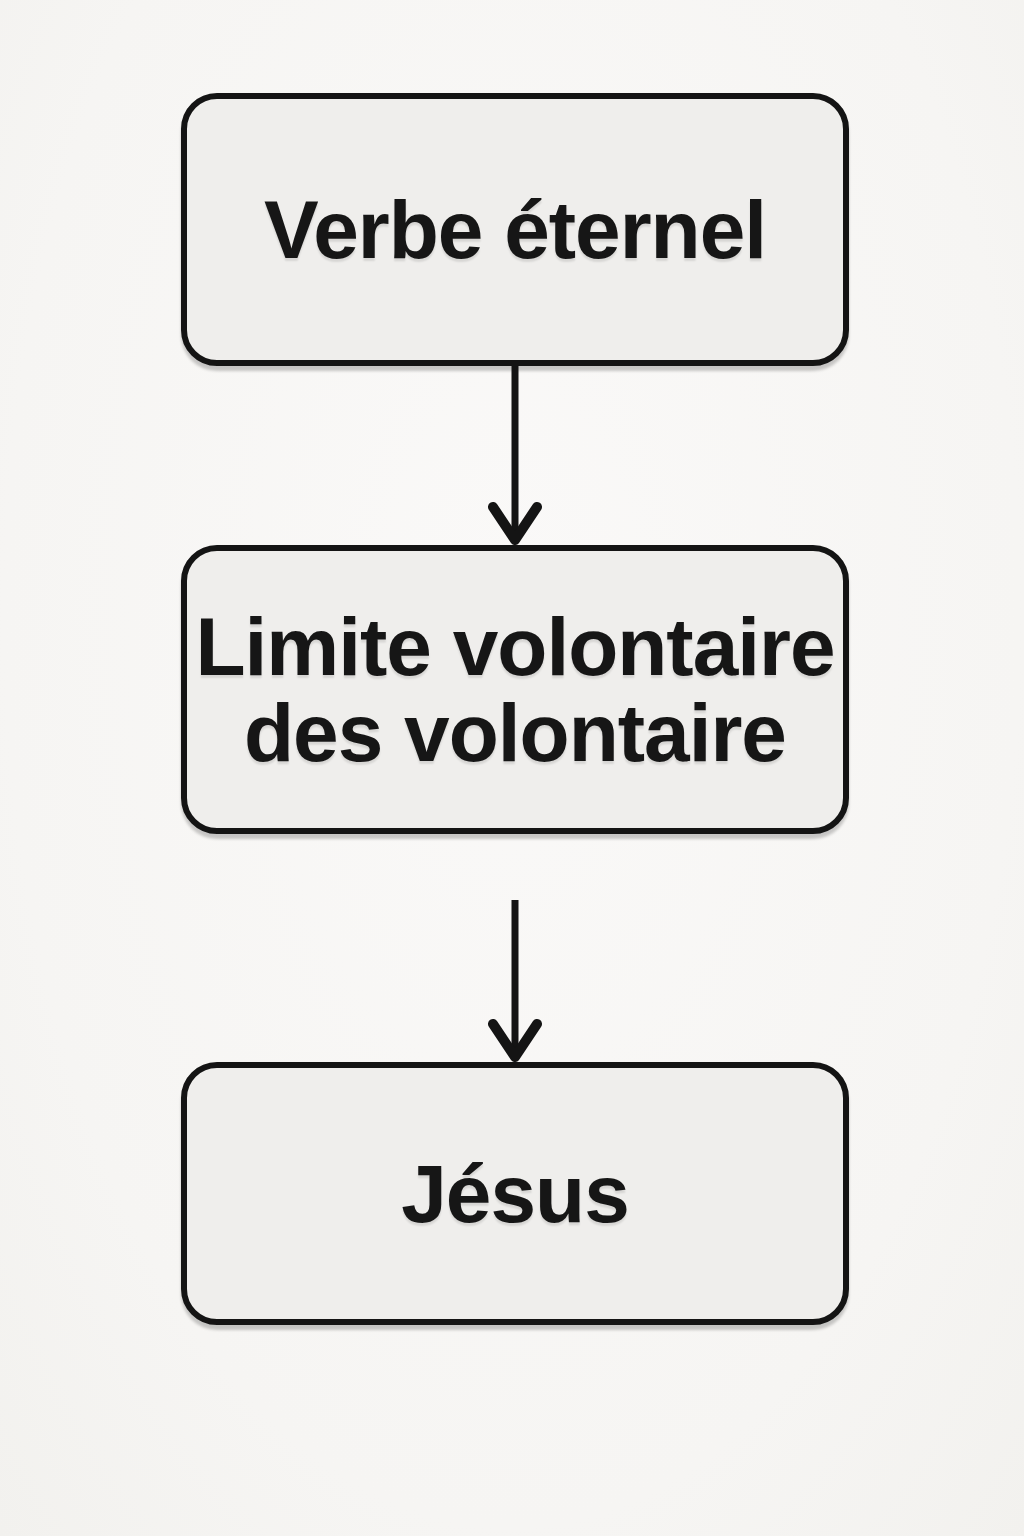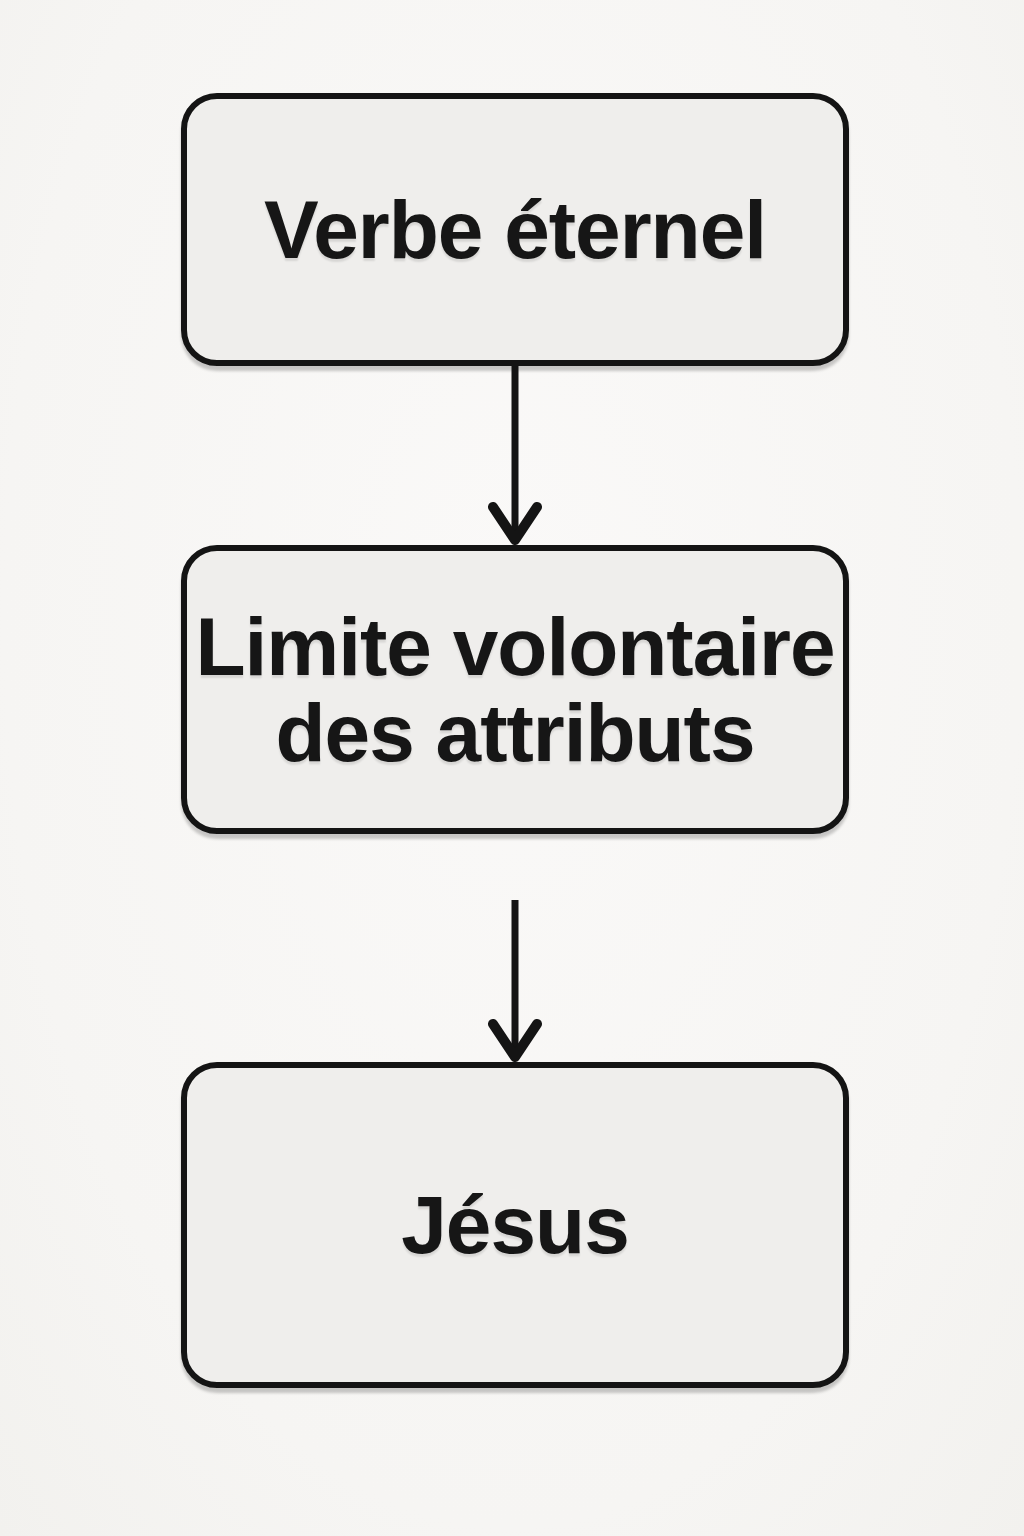--- a/index.html
+++ b/index.html
@@ -23,21 +23,21 @@
     border: 6px solid #141414;
     border-radius: 36px;
     box-shadow: 0 5px 3px rgba(0,0,0,0.20);
     display: flex;
     flex-direction: column;
     justify-content: center;
     align-items: center;
   }
   .node-1 { top: 93px;   height: 273px; }
   .node-2 { top: 545px;  height: 289px; }
-  .node-3 { top: 1062px; height: 326px; }
+  .node-3 { top: 1062px; height: 263px; }
   .node-line {
     font-weight: 700;
     font-size: 82px;
     line-height: 86px;
     letter-spacing: -1px;
     color: #161616;
     text-align: center;
     white-space: nowrap;
     text-shadow: 0 3px 2px rgba(0,0,0,0.10);
   }
@@ -59,21 +59,21 @@
     <div class="node-line">Verbe éternel</div>
   </div>
 
   <svg class="arrow arrow-1" viewBox="0 0 60 179" xmlns="http://www.w3.org/2000/svg">
     <line x1="30" y1="0" x2="30" y2="174" stroke="#141414" stroke-width="7"></line>
     <polyline points="8,141 30,174 52,141" fill="none" stroke="#141414" stroke-width="10" stroke-linecap="round" stroke-linejoin="round"></polyline>
   </svg>
 
   <div class="node node-2">
     <div class="node-line">Limite volontaire</div>
-    <div class="node-line">des attributs</div>
+    <div class="node-line">des volontaire</div>
   </div>
 
   <svg class="arrow arrow-2" viewBox="0 0 60 162" xmlns="http://www.w3.org/2000/svg">
     <line x1="30" y1="0" x2="30" y2="157" stroke="#141414" stroke-width="7"></line>
     <polyline points="8,124 30,157 52,124" fill="none" stroke="#141414" stroke-width="10" stroke-linecap="round" stroke-linejoin="round"></polyline>
   </svg>
 
   <div class="node node-3">
     <div class="node-line">Jésus</div>
   </div>

